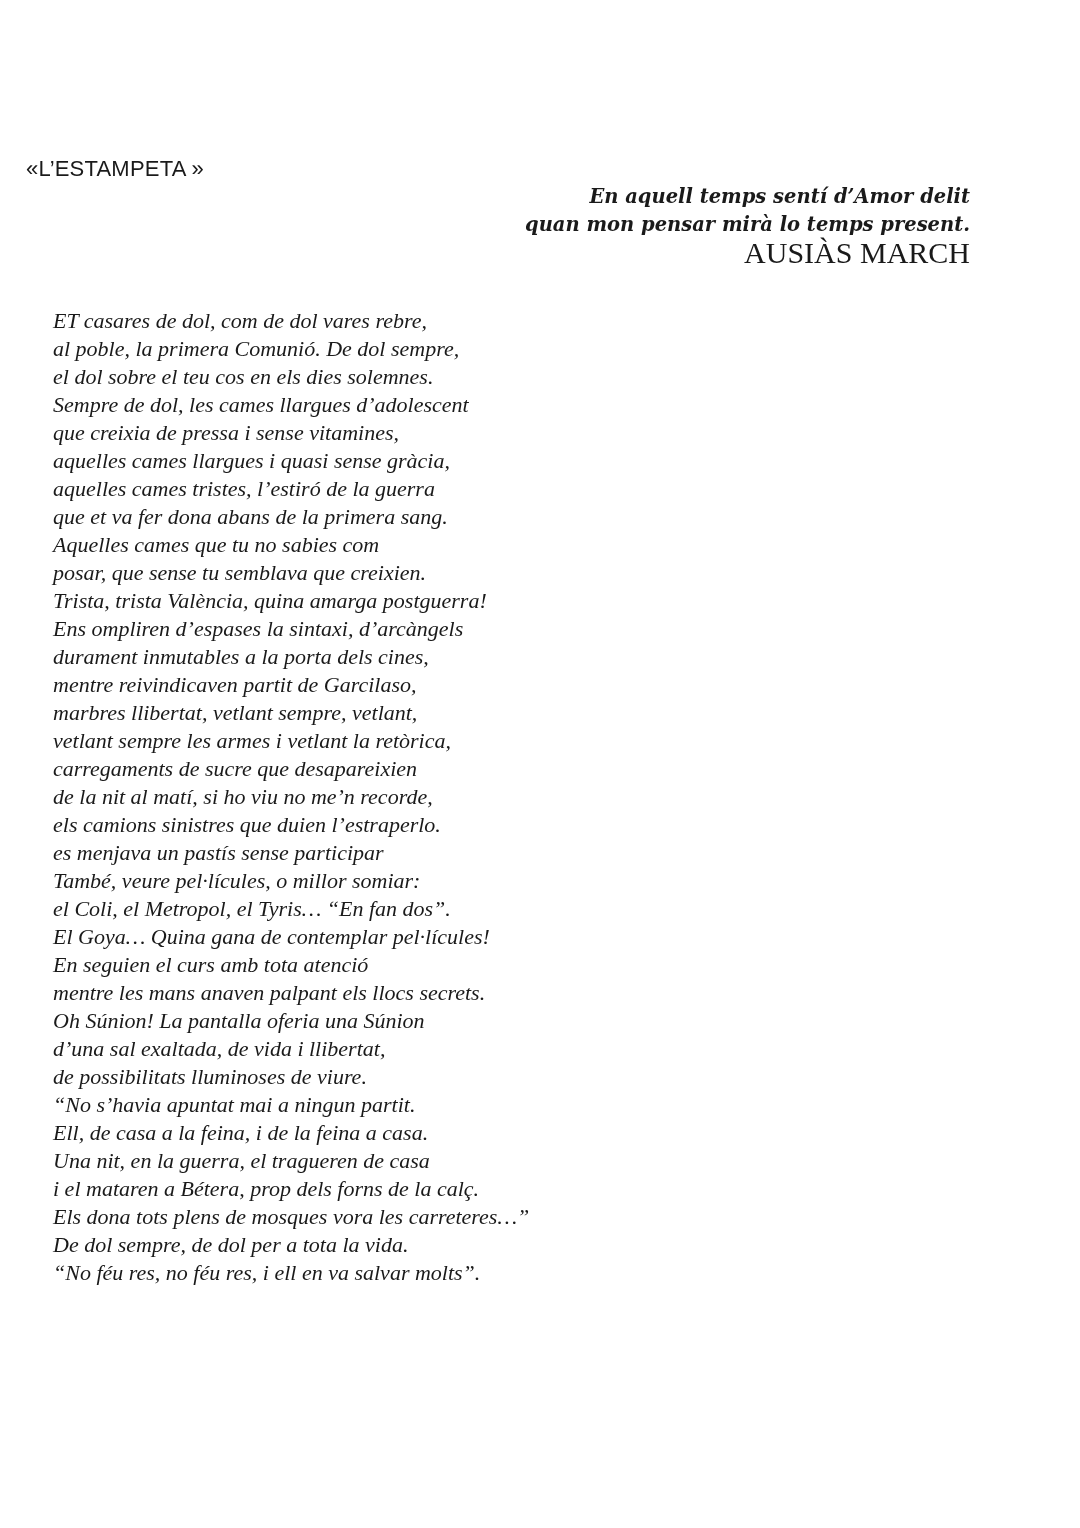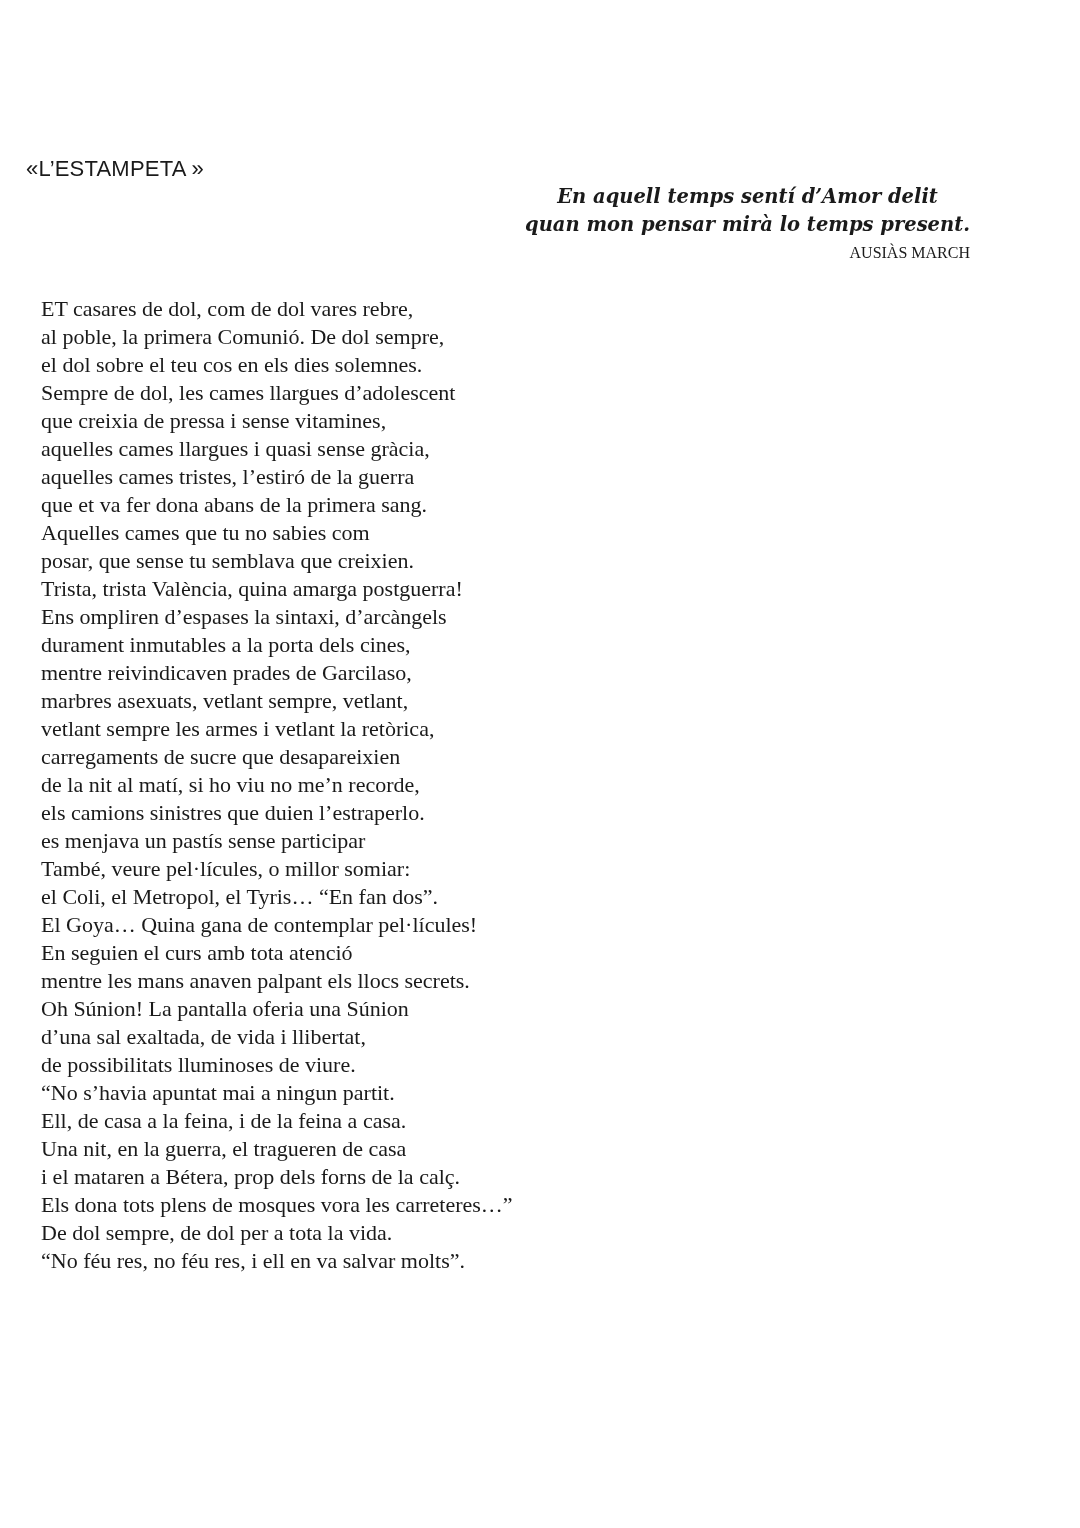--- a/index.html
+++ b/index.html
@@ -31,35 +31,35 @@
       top: 183px;
       text-align: right;
       font-family: "DejaVu Serif", "Liberation Serif", serif;
     }
     .epigraph .ep-line {
       font-style: italic;
       font-weight: bold;
       font-size: 19.5px;
       line-height: 28px;
       white-space: nowrap;
-      text-align: center;
     }
     .epigraph .ep-author {
       font-family: "Liberation Serif", "DejaVu Serif", serif;
-      font-size: 16px;
+      font-size: 30px;
       line-height: 28px;
       white-space: nowrap;
     }
     .poem {
       position: absolute;
       left: 41px;
       top: 295px;
-      margin: 0;
+      margin: 12px;
       padding: 0;
       list-style: none;
+      font-style: italic;
     }
     .poem li {
       font-family: "Liberation Serif", "DejaVu Serif", serif;
       font-size: 22px;
       line-height: 28px;
       height: 28px;
       white-space: nowrap;
     }
   </style>
 </head>
@@ -80,22 +80,22 @@
   <li>Sempre de dol, les cames llargues d’adolescent</li>
   <li>que creixia de pressa i sense vitamines,</li>
   <li>aquelles cames llargues i quasi sense gràcia,</li>
   <li>aquelles cames tristes, l’estiró de la guerra</li>
   <li>que et va fer dona abans de la primera sang.</li>
   <li>Aquelles cames que tu no sabies com</li>
   <li>posar, que sense tu semblava que creixien.</li>
   <li>Trista, trista València, quina amarga postguerra!</li>
   <li>Ens ompliren d’espases la sintaxi, d’arcàngels</li>
   <li>durament inmutables a la porta dels cines,</li>
-  <li>mentre reivindicaven prades de Garcilaso,</li>
-  <li>marbres asexuats, vetlant sempre, vetlant,</li>
+  <li>mentre reivindicaven partit de Garcilaso,</li>
+  <li>marbres llibertat, vetlant sempre, vetlant,</li>
   <li>vetlant sempre les armes i vetlant la retòrica,</li>
   <li>carregaments de sucre que desapareixien</li>
   <li>de la nit al matí, si ho viu no me’n recorde,</li>
   <li>els camions sinistres que duien l’estraperlo.</li>
   <li>es menjava un pastís sense participar</li>
   <li>També, veure pel·lícules, o millor somiar:</li>
   <li>el Coli, el Metropol, el Tyris… “En fan dos”.</li>
   <li>El Goya… Quina gana de contemplar pel·lícules!</li>
   <li>En seguien el curs amb tota atenció</li>
   <li>mentre les mans anaven palpant els llocs secrets.</li>

